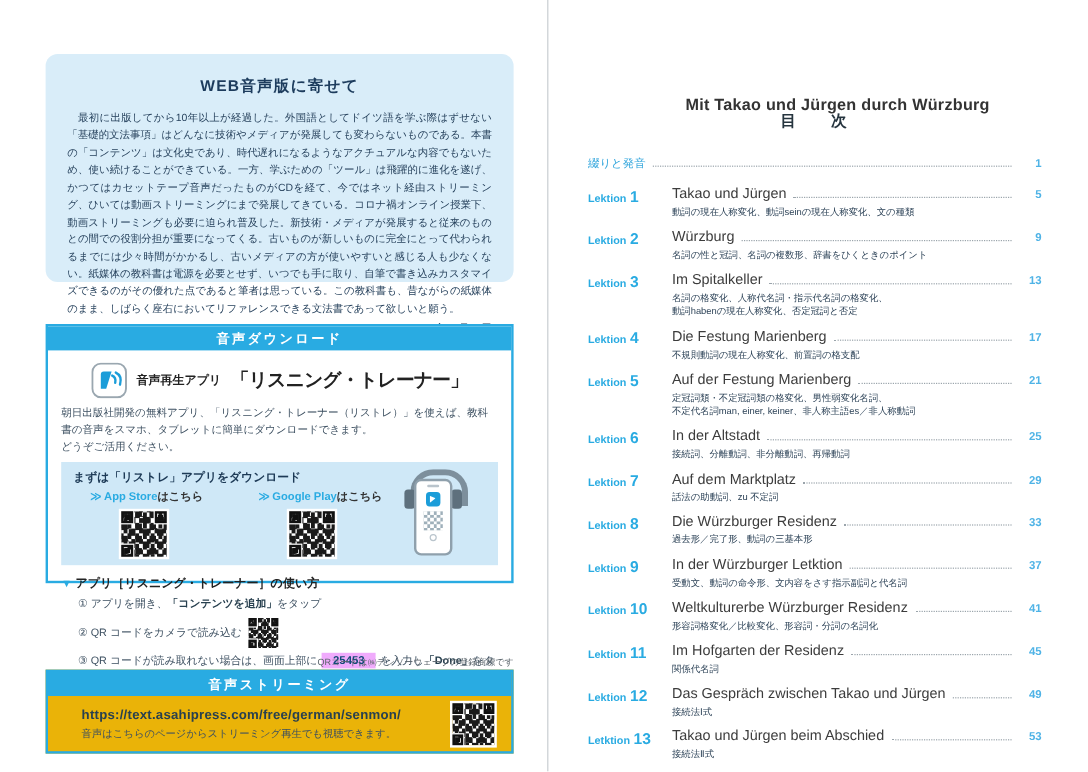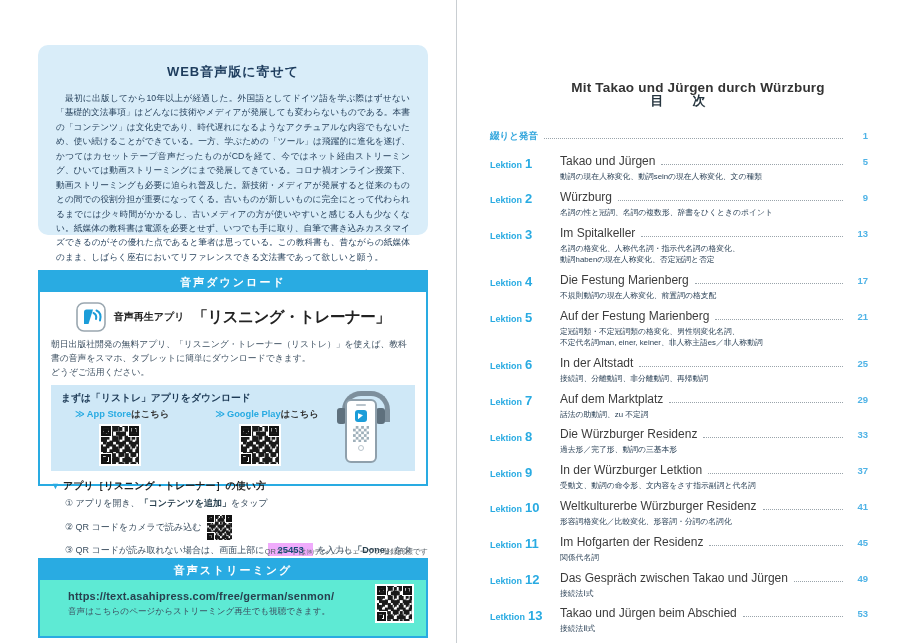--- a/index.html
+++ b/index.html
@@ -112,22 +112,22 @@
     font-size:9.5px;
   }
   .step b{color:#28404f;}
 
   .qr-note{
     position:absolute;left:38px;top:547px;width:390px;text-align:right;
     font-size:7.5px;color:#5a646b;
   }
 
   .stream-box{
-    position:absolute;left:38px;top:558px;width:390px;height:80px;
-    border:2px solid #29abe2;box-sizing:border-box;background:#5eead4;
+    position:absolute;left:38px;top:558px;width:390px;height:70px;
+    border:2px solid #29abe2;box-sizing:border-box;background:#eab308;
   }
   .stream-content{display:flex;align-items:center;padding:6px 14px 0 28px;}
   .stream-text{flex:1;}
   .stream-url{font-size:11px;font-weight:bold;color:#28404f;letter-spacing:0.2px;}
   .stream-desc{font-size:8.6px;color:#3c4f60;margin-top:4px;}
 
   
   .rp-title{
     position:absolute;left:457px;top:64px;width:450px;text-align:center;
     font-size:13.5px;font-weight:600;color:#333;margin:16px;letter-spacing:0.2px;
@@ -140,21 +140,21 @@
   .toc-row{display:flex;margin-bottom:6px;}
   .lek{width:70px;flex:0 0 70px;color:#29abe2;font-weight:bold;font-size:9px;padding-top:3px;}
   .lek .num{font-size:13px;margin-left:3px;}
   .toc-main{flex:1;min-width:0;}
   .tline{display:flex;align-items:baseline;}
   .t-title{font-size:12px;color:#3c3c3c;white-space:nowrap;padding-right:3px;}
   .leader{flex:1;border-bottom:1px dotted #9aa4ab;height:0.72em;margin:0 3px;}
   .t-page{width:22px;flex:0 0 22px;text-align:right;font-size:9.5px;color:#4fb3e6;font-weight:bold;}
   .t-sub{font-size:7.8px;color:#2c4257;line-height:1.45;white-space:pre-line;margin-top:3px;}
   .toc-row.plain{margin-top:6px;margin-bottom:10px;}
-  .toc-row.plain .t-title{font-size:9.5px;color:#35a7dd;font-weight:bold;padding-top:2px;}
+  .toc-row.plain .t-title{font-size:9.5px;color:#35a7dd;font-weight:normal;padding-top:2px;}
 </style>
 </head>
 <body>
 
 <div class="spread">
 
   <div>
 
     <div class="intro-box">
       <h2 class="intro-title">WEB音声版に寄せて</h2>

